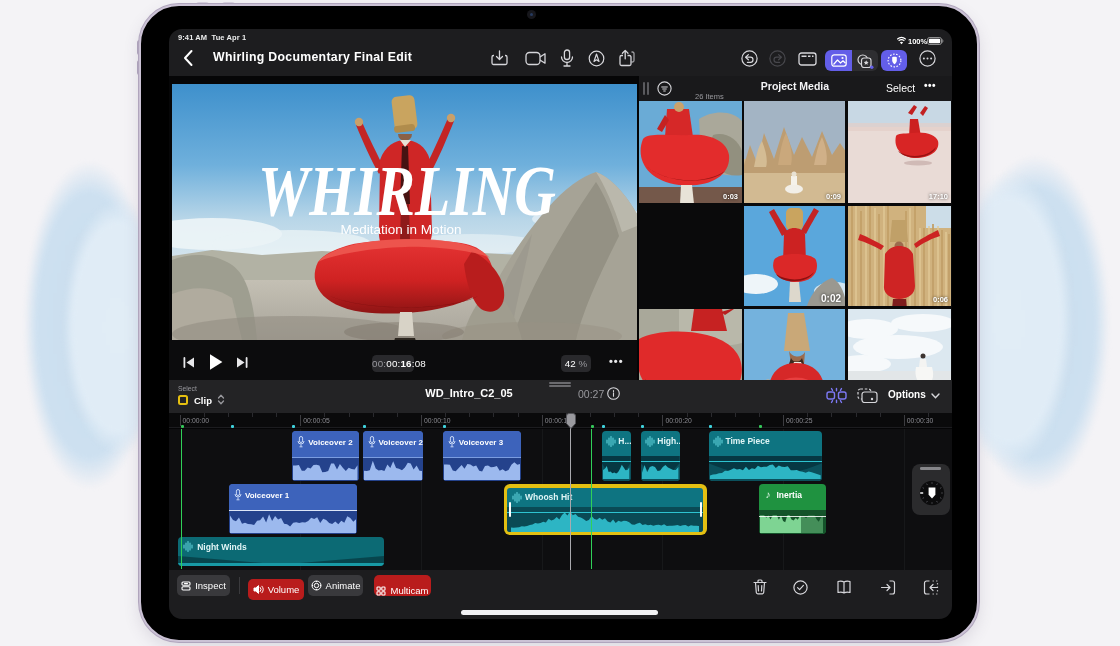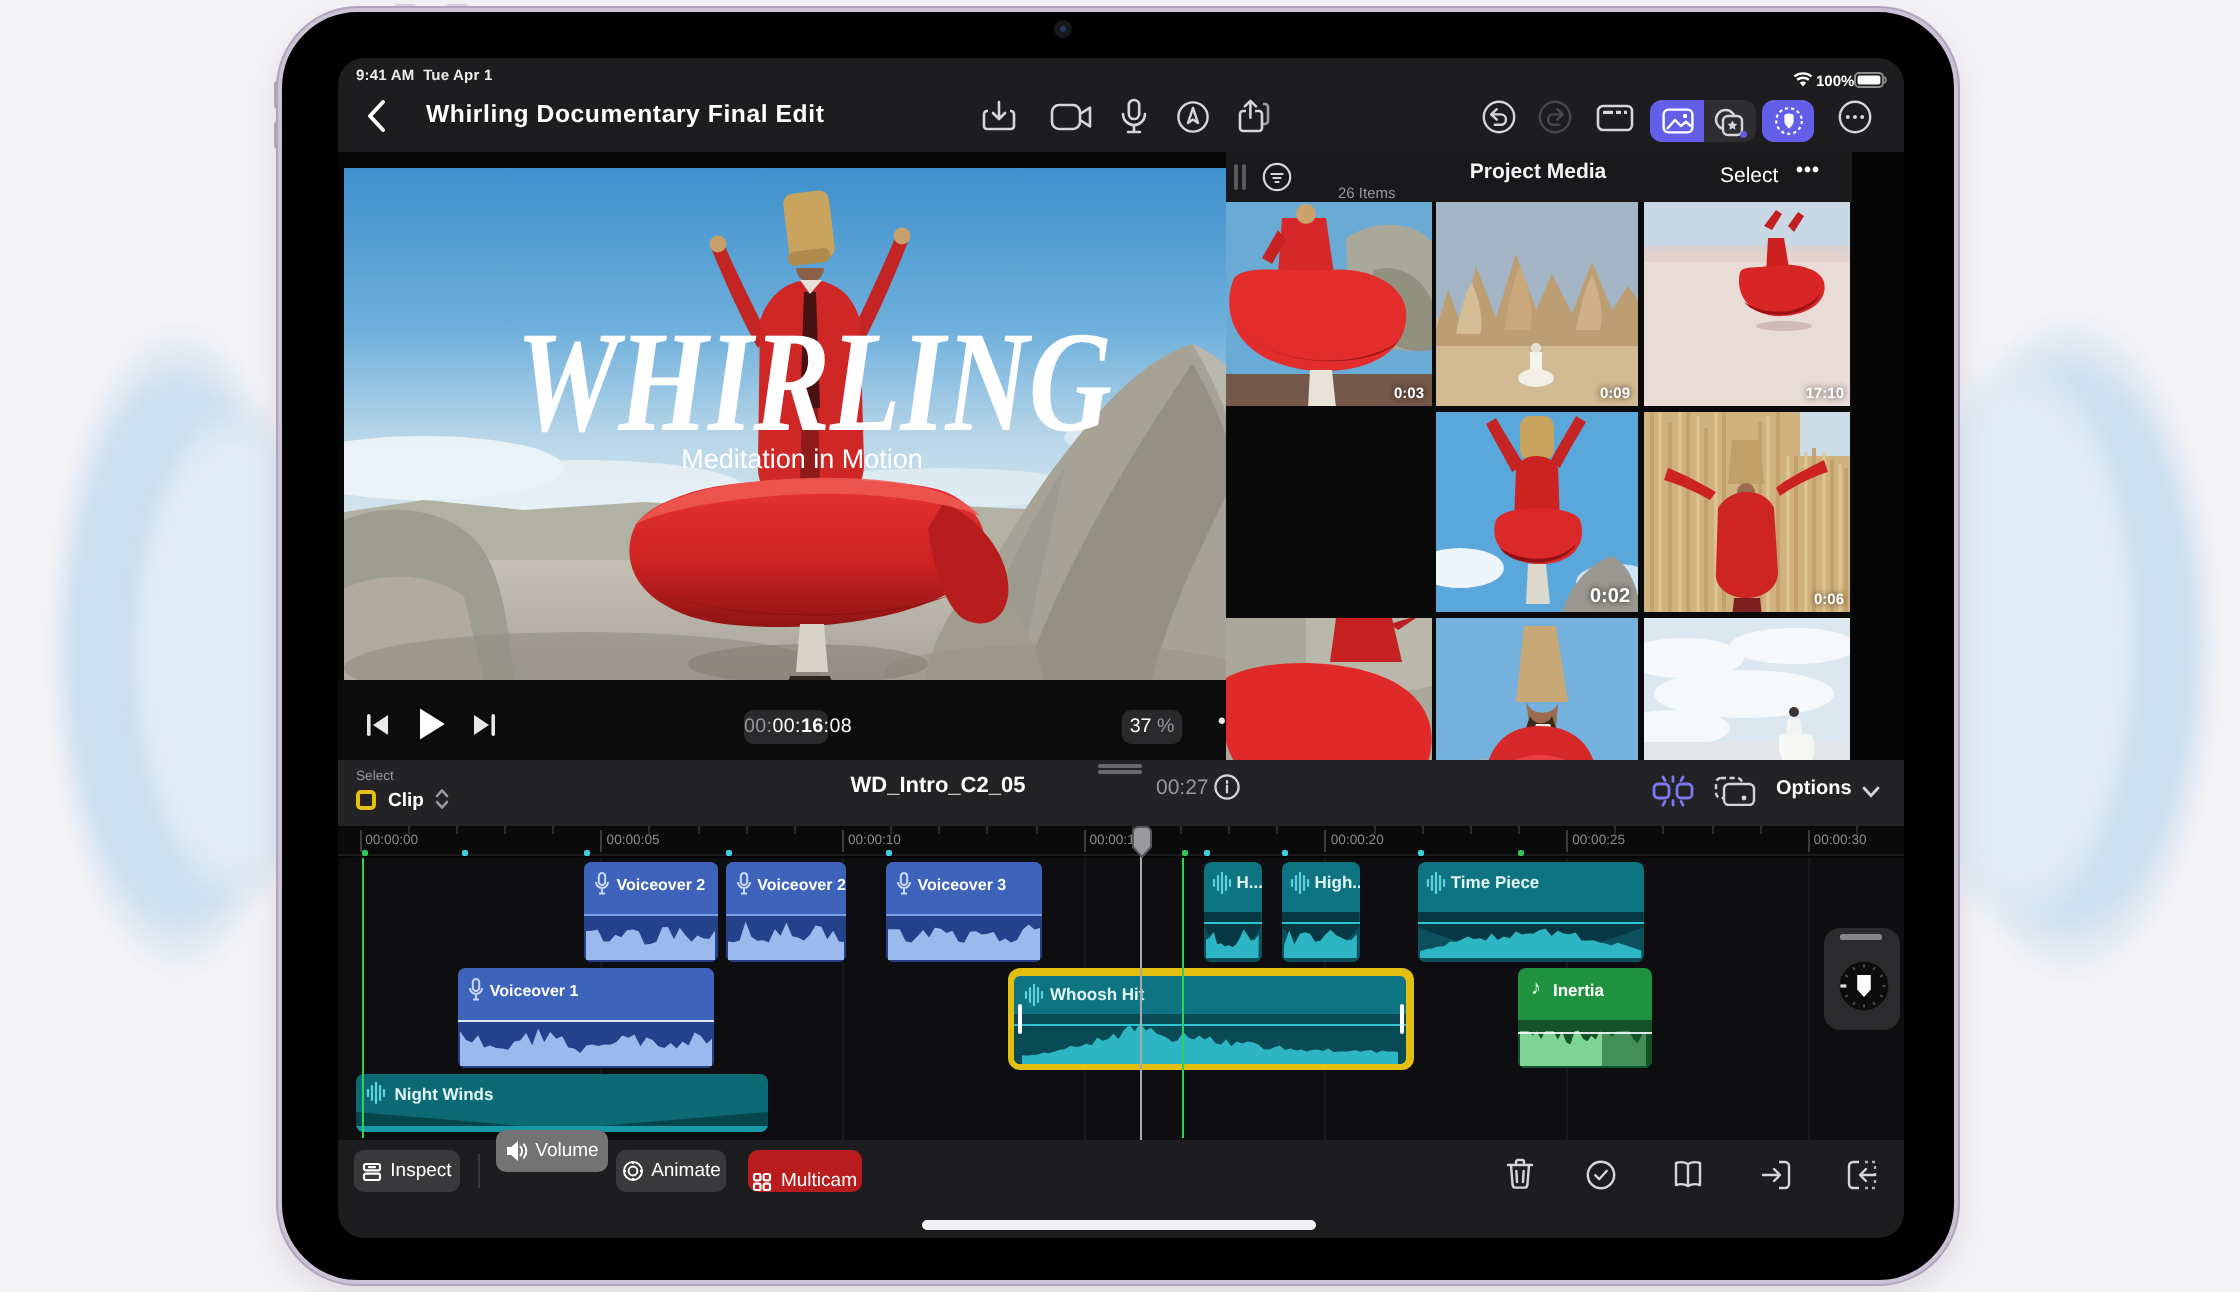--- a/index.html
+++ b/index.html
@@ -167,24 +167,24 @@
       <path d="M11 1.5 v10 L3.5 6.5z"></path>
     </svg>
 <svg class="abs" style="left:40px;top:324px" width="14" height="18" viewBox="0 0 14 18" fill="#fff">
       <path d="M1 1.2 L13.4 9 L1 16.8z"></path>
     </svg>
 <svg class="abs" style="left:67px;top:327px" width="12" height="13" viewBox="0 0 12 13" fill="#e8e8ea">
       <rect x="9.7" y="1" width="1.8" height="11" rx=".9"></rect>
       <path d="M1 1.5 v10 L8.5 6.5z"></path>
     </svg>
 <div class="abs" style="left:203px;top:326px;width:42px;height:17px;background:#29292c;border-radius:4.5px;text-align:center;line-height:17px;font-size:9.8px;letter-spacing:.2px"><span style="color:#98989d">00:</span><span style="color:#fff">00:<b>16</b>:08</span></div>
-<div class="abs" style="left:392px;top:326px;width:30px;height:17px;background:#29292c;border-radius:4.5px;text-align:center;line-height:17px;font-size:9.8px"><span style="color:#fff">37</span> <span style="color:#98989d">%</span></div>
+<div class="abs" style="left:392px;top:326px;width:30px;height:17px;background:#29292c;border-radius:4.5px;text-align:center;line-height:17px;font-size:9.8px"><span style="color:#fff">42</span> <span style="color:#98989d">%</span></div>
 <div class="abs" style="left:440px;top:331px;width:16px;height:6px;color:#e8e8ea;font-size:11px;font-weight:bold;letter-spacing:1px;line-height:3px">•••</div>
 
-<div class="abs" style="left:444px;top:47px;width:313px;height:304px;background:#0a0a0b;overflow:hidden">
+<div class="abs" style="left:470px;top:47px;width:313px;height:304px;background:#0a0a0b;overflow:hidden">
  <div class="abs" style="left:0;top:0;width:313px;height:25px;background:#19191b"></div>
  <div class="abs" style="left:4px;top:6px;width:2px;height:13px;background:#5a5a5e;border-radius:1px"></div>
  <div class="abs" style="left:8px;top:6px;width:2px;height:13px;background:#5a5a5e;border-radius:1px"></div>
  <svg class="abs" style="left:18px;top:5px" width="15" height="15" viewBox="0 0 15 15" fill="none" stroke="#d6d6da" stroke-width="1.1">
   <circle cx="7.5" cy="7.5" r="6.6"></circle>
         <path d="M4.3 6 h6.4 M5.3 8 h4.4 M6.3 10 h2.4"></path>
  </svg>
  <div class="abs" style="left:56px;top:4px;width:200px;text-align:center;font-size:10.5px;font-weight:bold;color:#f3f3f5">Project Media</div>
  <div class="abs" style="left:56px;top:15.5px;width:200px;text-align:left;font-size:7.5px;color:#98989d">26 Items</div>
  <div class="abs" style="left:247px;top:6px;font-size:10.5px;color:#fff">Select</div>
@@ -522,21 +522,21 @@
 
 <div class="abs" style="left:0;top:541px;width:783px;height:49px;background:#1d1d1f"></div>
 <div class="abs" style="left:8px;top:546px;width:53px;height:21px;background:#39393c;border-radius:5px;color:#fff;font-size:9.5px;display:flex;align-items:center;justify-content:center;gap:4px">
       <svg width="10" height="10" viewBox="0 0 10 10" fill="none" stroke="#fff" stroke-width="1.1">
         <path d="M2 1 h6 a1 1 0 0 1 1 1 v1.2 a1 1 0 0 1 -1 1 h-6 a1 1 0 0 1 -1 -1 V2 a1 1 0 0 1 1 -1z M2 5.8 h6 a1 1 0 0 1 1 1 V8 a1 1 0 0 1 -1 1 h-6 a1 1 0 0 1 -1 -1 v-1.2 a1 1 0 0 1 1 -1z"></path>
         <path d="M3.5 2.6 h3" stroke-linecap="round"></path>
       </svg>
       <span>Inspect</span>
     </div>
 <div class="abs" style="left:70px;top:548px;width:1px;height:17px;background:#3a3a3d"></div>
-<div class="abs" style="left:79px;top:536px;width:56px;height:21px;background:#737373;border-radius:5px;color:#fff;font-size:9.5px;display:flex;align-items:center;justify-content:center;gap:4px">
+<div class="abs" style="left:79px;top:550px;width:56px;height:21px;background:#b91c1c;border-radius:5px;color:#fff;font-size:9.5px;display:flex;align-items:center;justify-content:center;gap:4px">
       <svg width="11" height="11" viewBox="0 0 11 11" fill="none" stroke="#fff" stroke-width="1">
         <path d="M1 4 h1.8 L5.5 1.6 v7.8 L2.8 7 H1z" fill="#fff"></path>
         <path d="M7.2 3.4 a3 3 0 0 1 0 4.2 M8.9 2.2 a5 5 0 0 1 0 6.6" stroke-linecap="round"></path>
       </svg>
       <span>Volume</span>
     </div>
 <div class="abs" style="left:139px;top:546px;width:55px;height:21px;background:#39393c;border-radius:5px;color:#fff;font-size:9.5px;display:flex;align-items:center;justify-content:center;gap:4px">
       <svg width="11" height="11" viewBox="0 0 11 11" fill="none" stroke="#fff" stroke-width="1">
         <circle cx="5.5" cy="5.5" r="4.5"></circle>
         <circle cx="5.5" cy="5.5" r="2.2"></circle>

